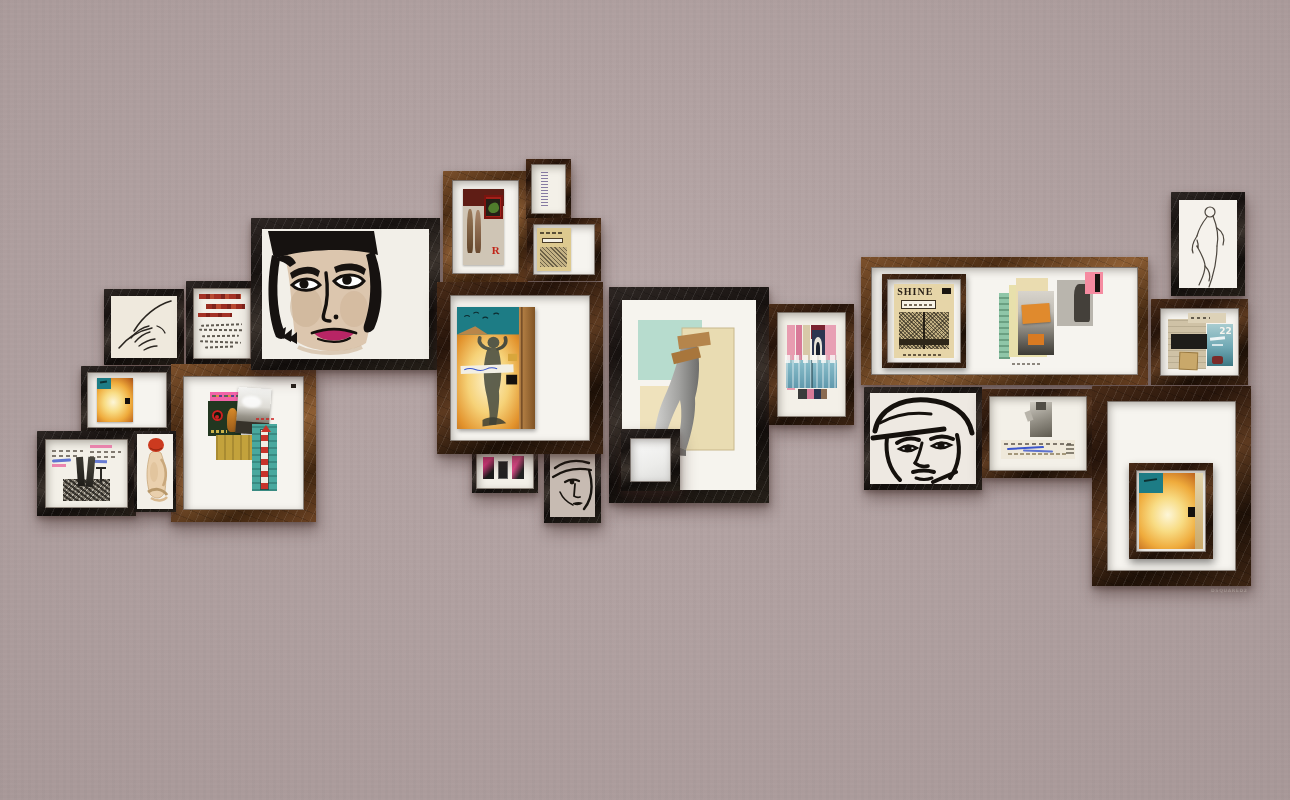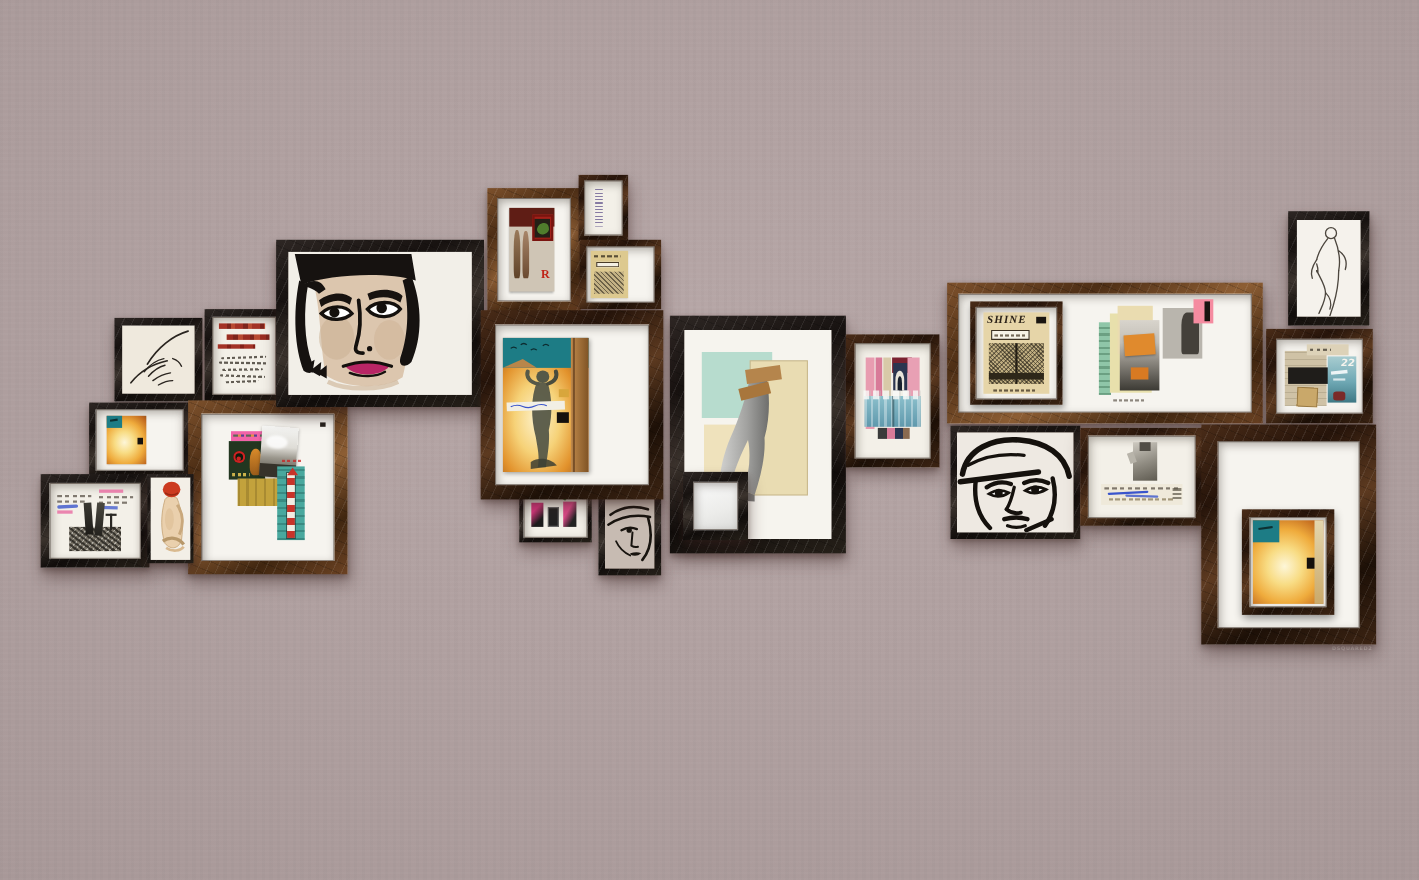--- a/index.html
+++ b/index.html
@@ -11,21 +11,21 @@
       repeating-linear-gradient(90deg, rgba(0,0,0,.015) 0 3px, transparent 3px 7px),
       radial-gradient(1100px 650px at 48% 42%, rgba(255,255,255,.06), rgba(0,0,0,.07));}
   
   .f{position:absolute;box-sizing:border-box;z-index:1;
      box-shadow:2px 9px 14px rgba(55,33,30,.40), 0 3px 5px rgba(55,33,30,.35);}
   .f::after{content:"";position:absolute;inset:0;pointer-events:none;
     background:
       repeating-linear-gradient(115deg, rgba(255,255,255,.08) 0 1px, transparent 1px 8px),
       repeating-linear-gradient(23deg, rgba(0,0,0,.14) 0 1px, transparent 1px 9px);}
   .wB{background:linear-gradient(160deg,#2e2724 0%,#171210 26%,#3b332d 50%,#110d0b 72%,#262019 100%);}
-  .wD{background:linear-gradient(150deg,#4a2c18 0%,#26140a 26%,#5d3a20 50%,#1d1007 74%,#3c2413 100%);font-style:italic;}
+  .wD{background:linear-gradient(150deg,#4a2c18 0%,#26140a 26%,#5d3a20 50%,#1d1007 74%,#3c2413 100%);}
   .wM{background:linear-gradient(150deg,#7d512c 0%,#4d2e15 28%,#8d5e34 54%,#402610 78%,#6b4223 100%);}
   .mat{position:relative;width:100%;height:100%;background:#f6f4ef;overflow:hidden;z-index:1;
        box-shadow:inset 0 0 0 1px rgba(40,25,15,.45), inset 2px 3px 9px rgba(30,20,12,.35);}
   .paper{background:#f3f0e8;}
   .art{position:absolute;}
   
   .fire{background:radial-gradient(95% 85% at 45% 55%, #fdf6d8 0%, #f8dc84 26%, #efab3c 52%, #c26a1f 76%, #7e431c 94%);}
   .fire .teal-sq{position:absolute;left:0;top:0;width:38%;height:26%;background:#1d7c85;}
   .fire .teal-sq i{position:absolute;left:20%;top:30%;width:55%;height:2px;background:rgba(10,30,30,.8);display:block;transform:rotate(-8deg);}
   .fire .blk-sq{position:absolute;right:6%;top:45%;width:17%;height:13%;background:#14100d;}

